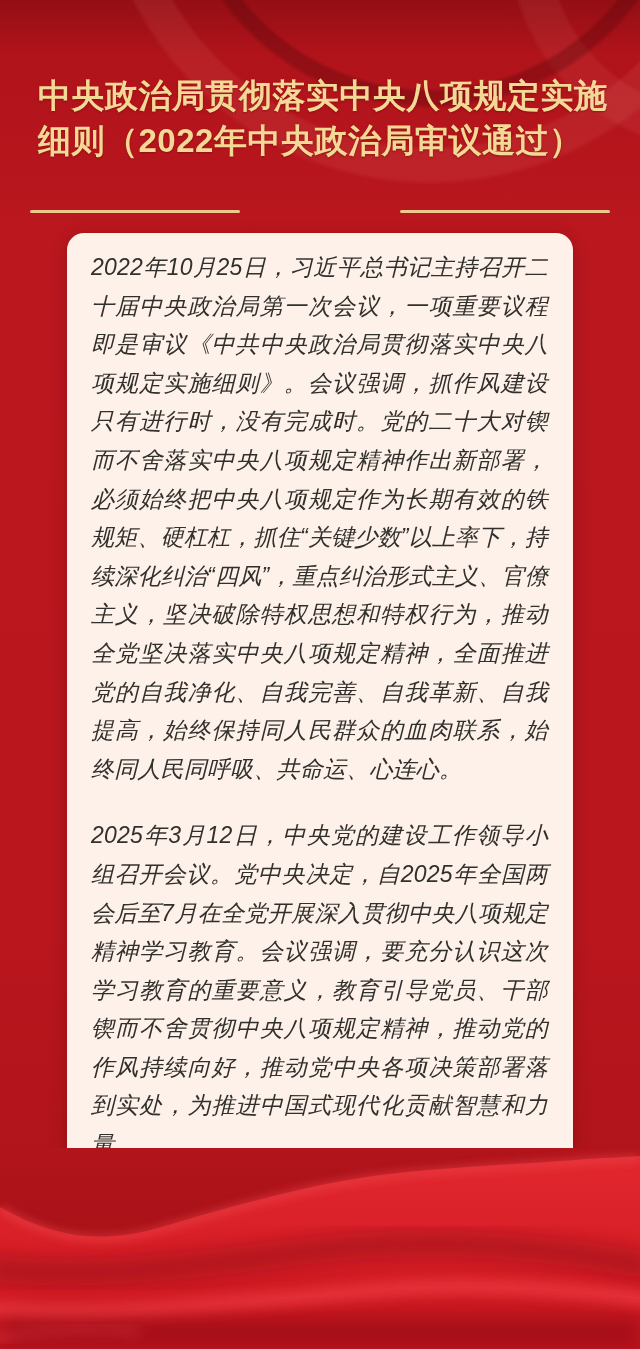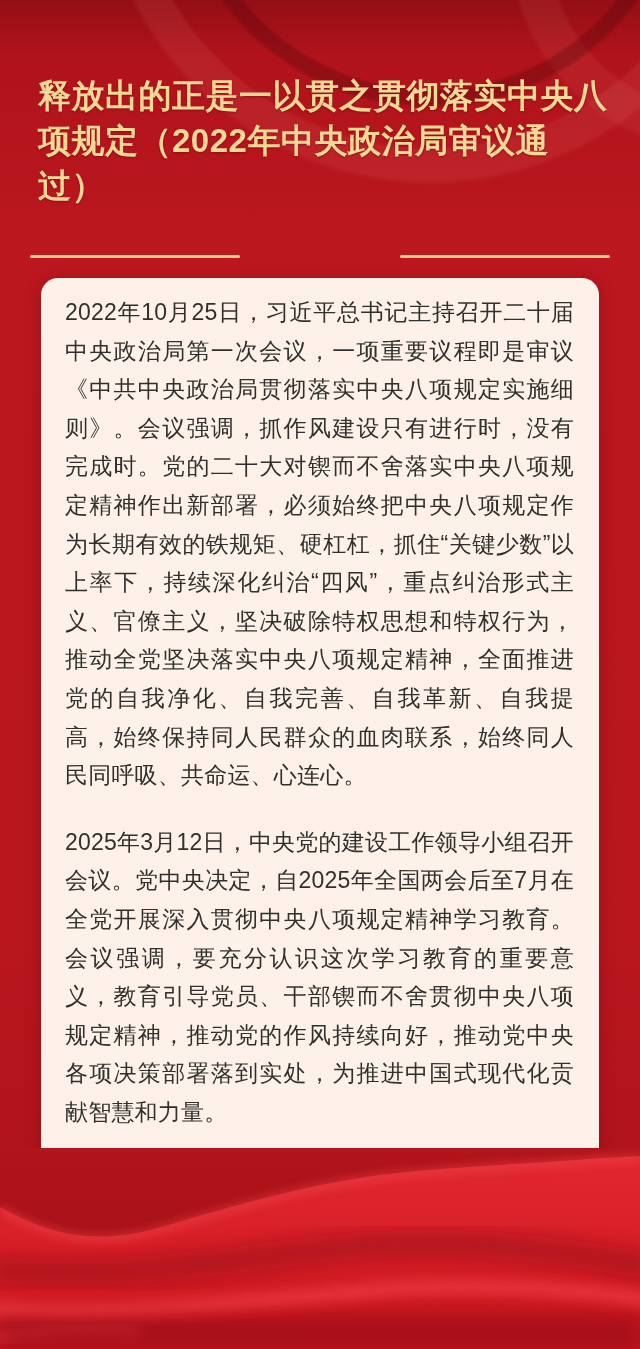--- a/index.html
+++ b/index.html
@@ -47,27 +47,28 @@
   }
   .divider {
     width: 210px;
     height: 3px;
     border-radius: 2px;
     background: #ebc88b;
   }
   .content-card {
     position: relative;
     margin: 20px auto 0 auto;
-    width: 558px;
+    width: 506px;
     height: 933px;
     background: #fdf1e9;
     border-radius: 17px;
     padding: 15px 25px 14px 24px;
     overflow: hidden;
     box-shadow: 0 4px 16px rgba(70,4,8,0.30);
+    font-style: italic;
   }
   .content-card p {
     font-size: 23px;
     line-height: 38.6px;
     color: #32302d;
     text-align: justify;
     letter-spacing: 0.2px;
   }
   .content-card p + p { margin-top: 28px; }
   .wave-wrap {
@@ -78,21 +79,21 @@
   }
   .wave-wrap svg { display: block; }
 </style>
 </head>
 <body>
 
 <div class="poster">
 
   <div class="top-arcs"></div>
 
-  <h1 class="page-title">释放出的正是一以贯之贯彻落实中央八项规定（2022年中央政治局审议通过）</h1>
+  <h1 class="page-title">中央政治局贯彻落实中央八项规定实施细则（2022年中央政治局审议通过）</h1>
 
   <div class="divider-row">
     <span class="divider"></span>
     <span class="divider"></span>
   </div>
 
   <div class="content-card">
     <p>2022年10月25日，习近平总书记主持召开二十届中央政治局第一次会议，一项重要议程即是审议《中共中央政治局贯彻落实中央八项规定实施细则》。会议强调，抓作风建设只有进行时，没有完成时。党的二十大对锲而不舍落实中央八项规定精神作出新部署，必须始终把中央八项规定作为长期有效的铁规矩、硬杠杠，抓住“关键少数”以上率下，持续深化纠治“四风”，重点纠治形式主义、官僚主义，坚决破除特权思想和特权行为，推动全党坚决落实中央八项规定精神，全面推进党的自我净化、自我完善、自我革新、自我提高，始终保持同人民群众的血肉联系，始终同人民同呼吸、共命运、心连心。</p>
     <p>2025年3月12日，中央党的建设工作领导小组召开会议。党中央决定，自2025年全国两会后至7月在全党开展深入贯彻中央八项规定精神学习教育。会议强调，要充分认识这次学习教育的重要意义，教育引导党员、干部锲而不舍贯彻中央八项规定精神，推动党的作风持续向好，推动党中央各项决策部署落到实处，为推进中国式现代化贡献智慧和力量。</p>
   </div>

